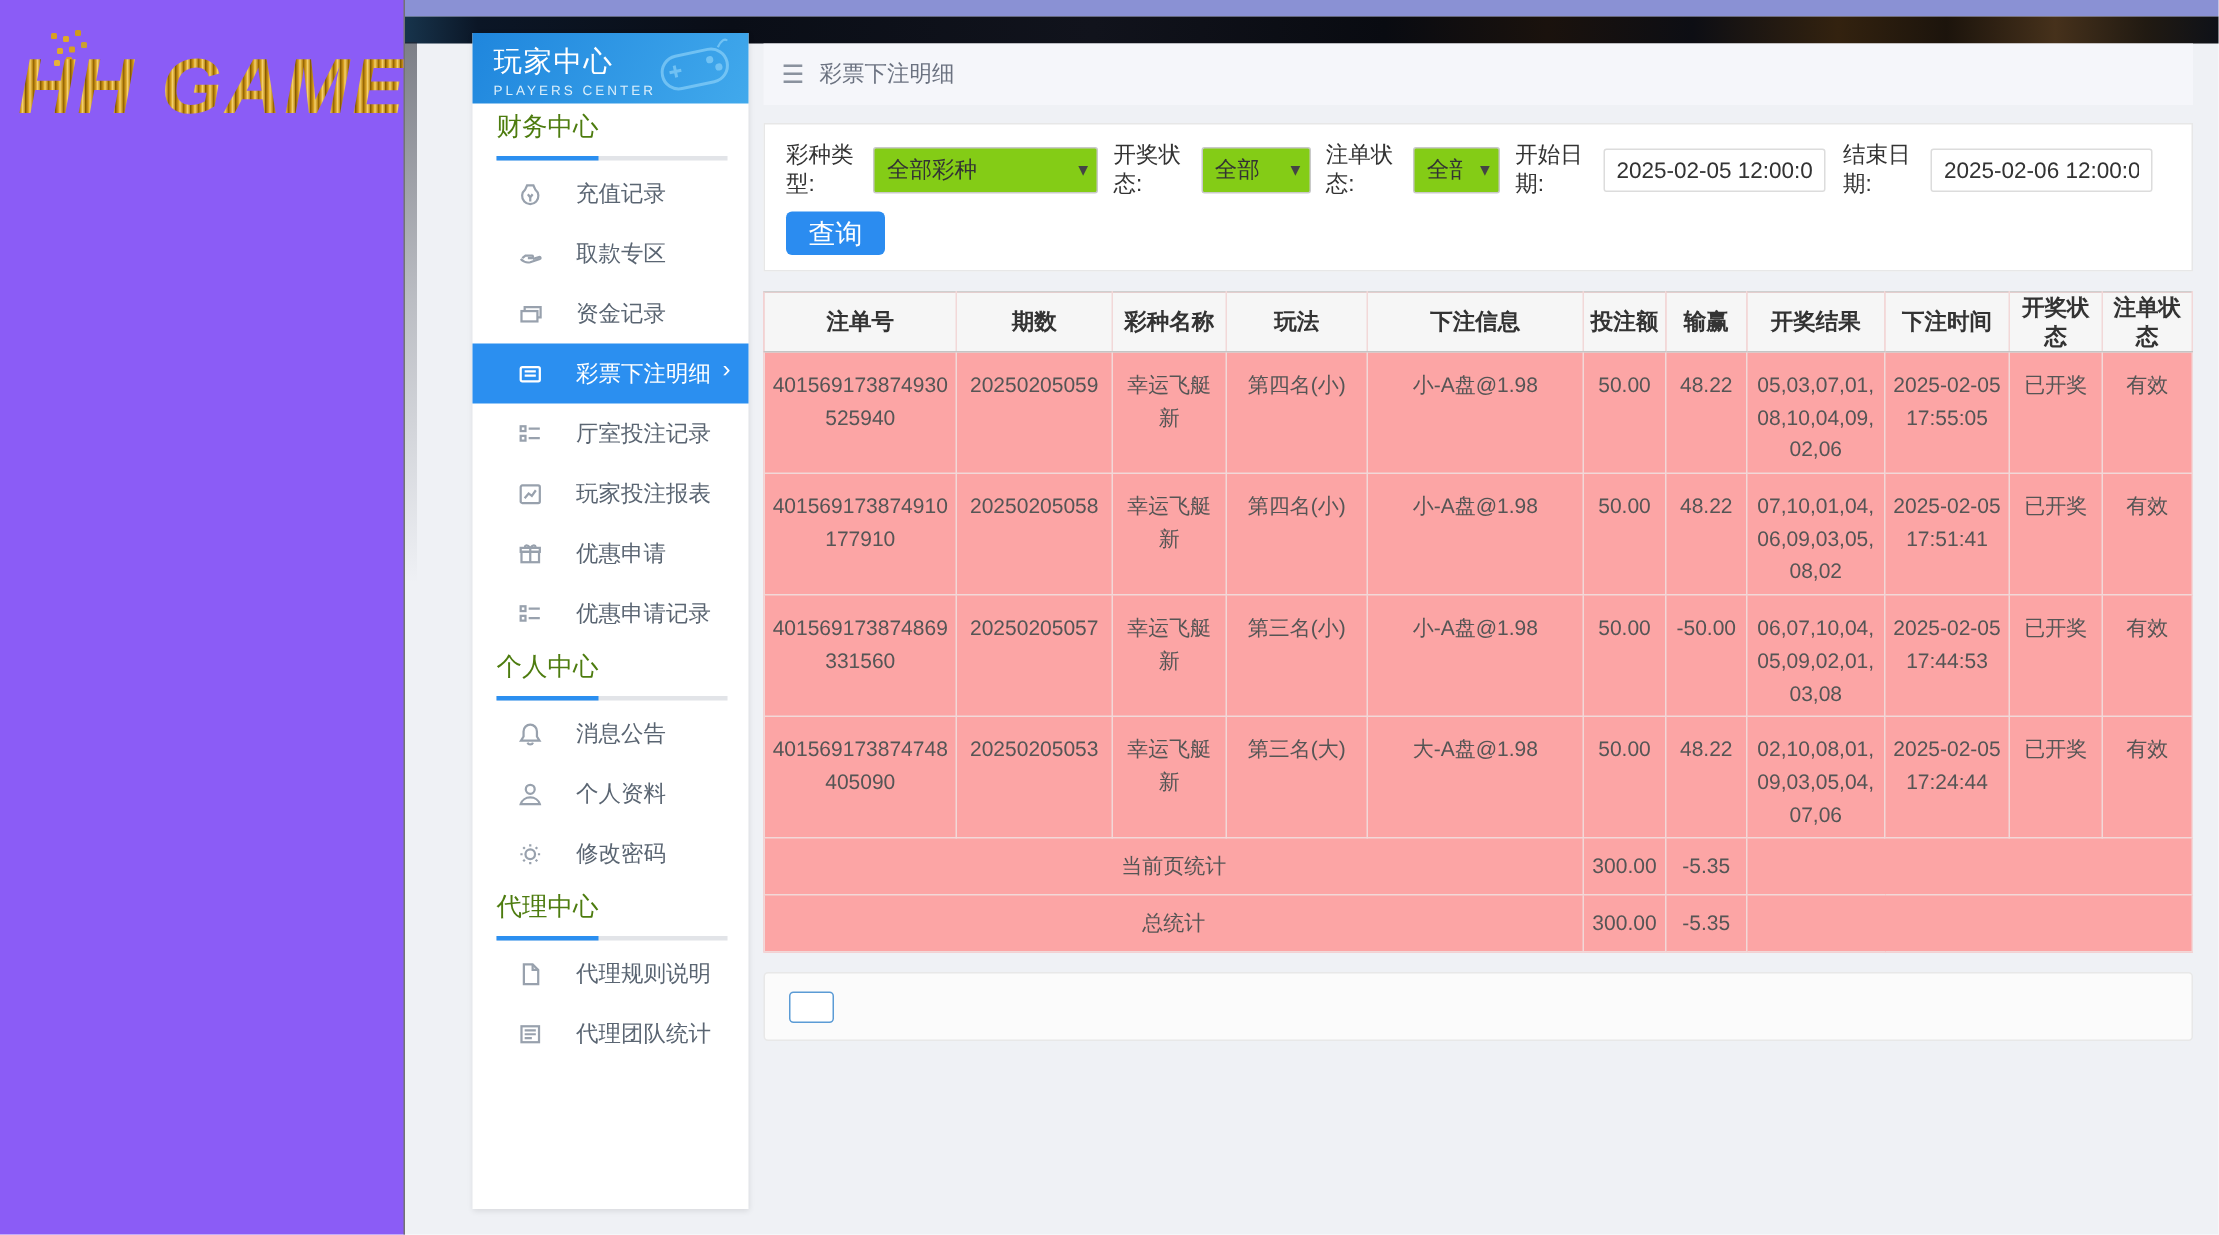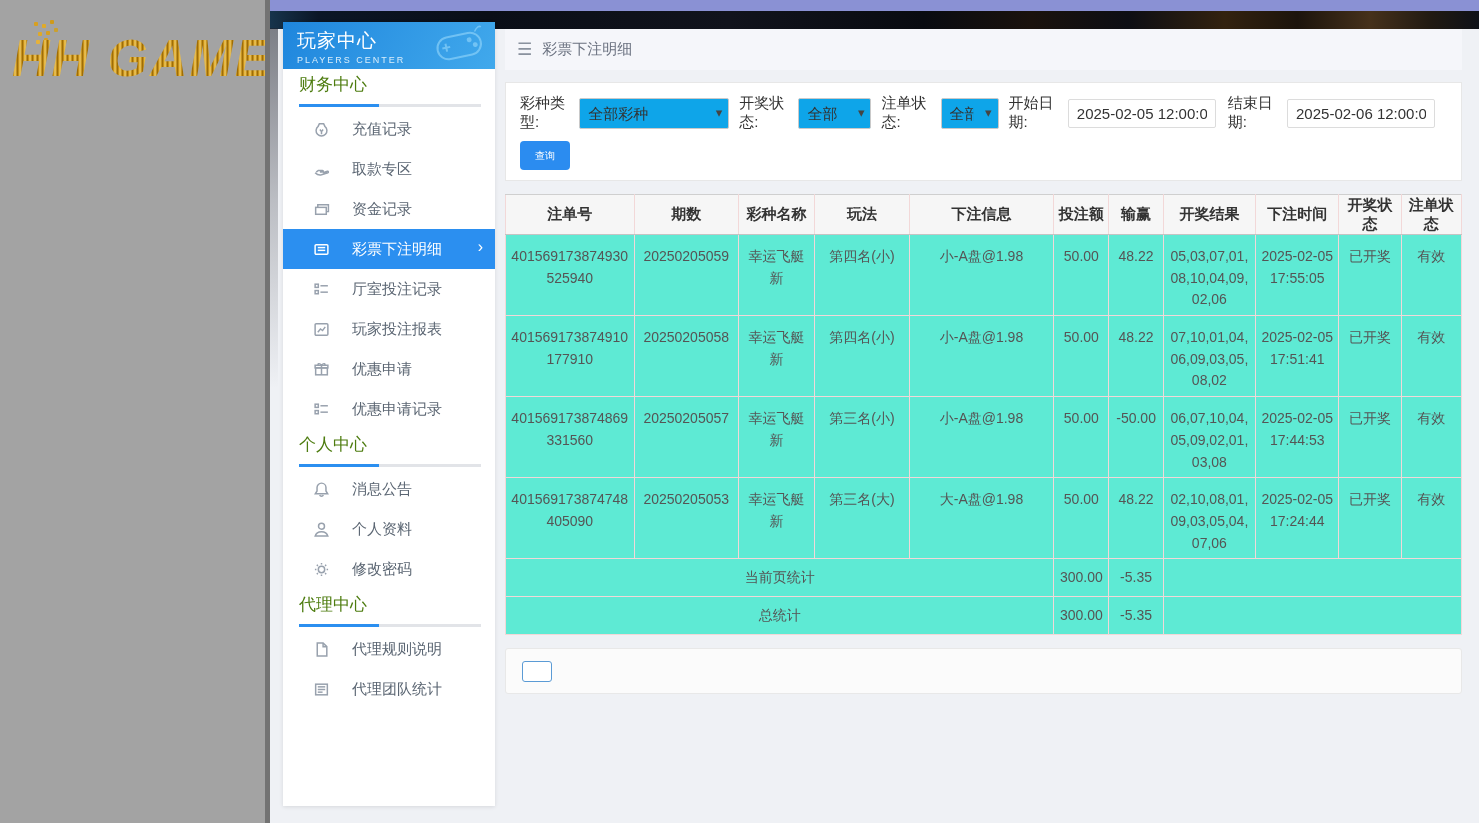--- a/index.html
+++ b/index.html
@@ -1,33 +1,33 @@
 <!DOCTYPE html>
 <html><head>
 <meta charset="utf-8">
 <style>
   * { margin:0; padding:0; box-sizing:border-box; }
   html,body { width:1479px; height:823px; overflow:hidden; font-family:"Liberation Sans","DejaVu Sans",sans-serif; background:#ffffff; }
 
   
-  .left-col { position:absolute; left:0; top:0; width:270px; height:823px; background:#a3a3a3; z-index:4; border-right:5px solid #737373; overflow:hidden; }
+  .left-col { position:absolute; left:0; top:0; width:270px; height:823px; background:#8b5cf6; z-index:4; border-right:1px solid #737373; overflow:hidden; }
   .logo { position:absolute; left:12px; top:28px; white-space:nowrap; font-style:italic; font-weight:900; font-size:52px; letter-spacing:2px;
           background:repeating-linear-gradient(90deg,#8a5c00 0px,#d8a020 2px,#f3cf6a 3px,#b57e08 5px);
           -webkit-background-clip:text; background-clip:text; color:transparent; }
   .logo-dots { position:absolute; left:34px; top:22px; width:4px; height:4px; background:#d8a020; border-radius:1px;
           box-shadow:8px 2px #e0aa28, 16px -2px #cf9a1a, 4px 10px #e0aa28, 12px 9px #d8a020, 20px 6px #caa030, 2px 18px #e6b23a, 10px 16px #d8a020; }
   .shadow-strip { position:absolute; left:268px; top:28px; width:10px; height:380px; z-index:3;
           background:linear-gradient(180deg, rgba(30,33,44,0.55), rgba(30,33,44,0.25) 45%, rgba(30,33,44,0) 95%); }
 
   
   .app { position:absolute; left:270px; top:0; width:1209px; height:823px; background:#eff1f5; }
   .purple-bar { height:11px; background:#8a91d4; }
   .banner { height:18px;
     background:linear-gradient(90deg,#17344c 0%,#0b1626 4%,#0a0e17 18%,#11131c 38%,#090b11 54%,#1a120d 63%,#0d0e14 71%,#33220f 79%,#1c140c 85%,#46311b 91%,#211a12 96%,#0e1118 100%); }
-  .app-body { position:relative; display:flex; height:562px; }
+  .app-body { position:relative; display:flex; height:562px;padding-left:32px; }
 
   
   .sidebar { width:212px; margin-left:13px; margin-top:-7px; height:784px; background:#fff; z-index:5; box-shadow:0 1px 4px rgba(0,0,0,.10); }
   .sb-header { height:47px; background:linear-gradient(120deg,#1f86dd,#41a9ec); color:#fff; padding:6px 0 0 14px; position:relative; overflow:hidden; }
   .sb-title { font-size:19px; letter-spacing:1px; }
   .sb-subtitle { font-size:9px; letter-spacing:2px; color:#d9eefb; margin-top:1px; }
   .gamepad { position:absolute; right:10px; top:5px; opacity:.65; transform:rotate(-12deg); }
   .sb-section-title { margin:4px 14px 0 16px; font-size:17px; color:#4d7c0f; }
   .sb-underline { margin:8px 14px 2px 16px; height:3px; background:#e2e4e8; position:relative; }
   .sb-underline::before { content:""; position:absolute; left:0; top:0; height:3px; width:44%; background:#2b8ff0; }
@@ -42,26 +42,26 @@
   
   .content { flex:1; margin-left:10px; margin-right:17px; }
   .topbar { height:41px; background:#f5f6fa; display:flex; align-items:center; padding-left:12px; color:#6b7280; }
   .hamburger { font-size:17px; color:#8a929e; margin-right:10px; cursor:pointer; }
   .topbar-title { font-size:15px; }
 
   .filter-card { margin-top:12px; background:#fff; border:1px solid #e7e7e7; padding:11px 14px 10px 14px; }
   .filter-row { display:flex; align-items:center; font-size:15px; color:#333; }
   .filter-row .lbl { margin:0 6px 0 0; }
   .sel-wrap { position:relative; display:inline-block; margin-right:10px; }
-  .sel-wrap select { appearance:none; -webkit-appearance:none; border:1px solid #c9c9c9; border-radius:2px; background:#0ea5e9; height:31px; font-size:15px; color:#333; padding:0 24px 0 8px; font-family:inherit; }
+  .sel-wrap select { appearance:none; -webkit-appearance:none; border:1px solid #c9c9c9; border-radius:2px; background:#84cc16; height:31px; font-size:15px; color:#333; padding:0 24px 0 8px; font-family:inherit; }
   .sel-wrap::after { content:"▾"; position:absolute; right:7px; top:7px; font-size:13px; color:#444; pointer-events:none; }
   .date-input { width:148px; height:29px; border:1px solid #dcdcdc; border-radius:2px; font-size:15px; color:#333; padding:0 8px; margin-right:12px; font-family:inherit; }
-  .btn-search { margin-top:9px; background:#2b8cf0; color:#fff; border:none; border-radius:4px; height:29px; padding:0 15px; font-size:10px; cursor:pointer; font-family:inherit; }
-
-  table { margin-top:13px; width:100%; border-collapse:collapse; background:#5eead4; table-layout:fixed; }
+  .btn-search { margin-top:9px; background:#2b8cf0; color:#fff; border:none; border-radius:4px; height:29px; padding:0 15px; font-size:18px; cursor:pointer; font-family:inherit; }
+
+  table { margin-top:13px; width:100%; border-collapse:collapse; background:#fca5a5; table-layout:fixed; }
   th,td { border:1px solid #f2d8d8; text-align:center; word-break:break-all; }
   thead th { background:#f6f6f6; border-top-color:#cfcfcf; border-bottom-color:#c4c4c4; height:40px; font-size:15px; color:#333; font-weight:bold; padding:0 2px; }
   tbody td { height:76px; vertical-align:top; padding:11px 4px 4px 4px; font-size:14px; color:#555; line-height:1.55; }
   tr.summary td { height:38px; vertical-align:middle; padding:4px; font-size:14px; color:#555; }
 
   .footer-card { margin-top:13px; height:46px; background:#fbfbfb; border:1px solid #e8e8e8; border-radius:3px; display:flex; align-items:center; justify-content:space-between; padding:0 14px; font-size:14px; }
   .pg-right { display:flex; align-items:center; gap:9px; color:#555; }
   .jump-input { width:30px; height:21px; border:1px solid #5b9bd5; border-radius:3px; margin:0 2px; }
 </style>
 </head>

